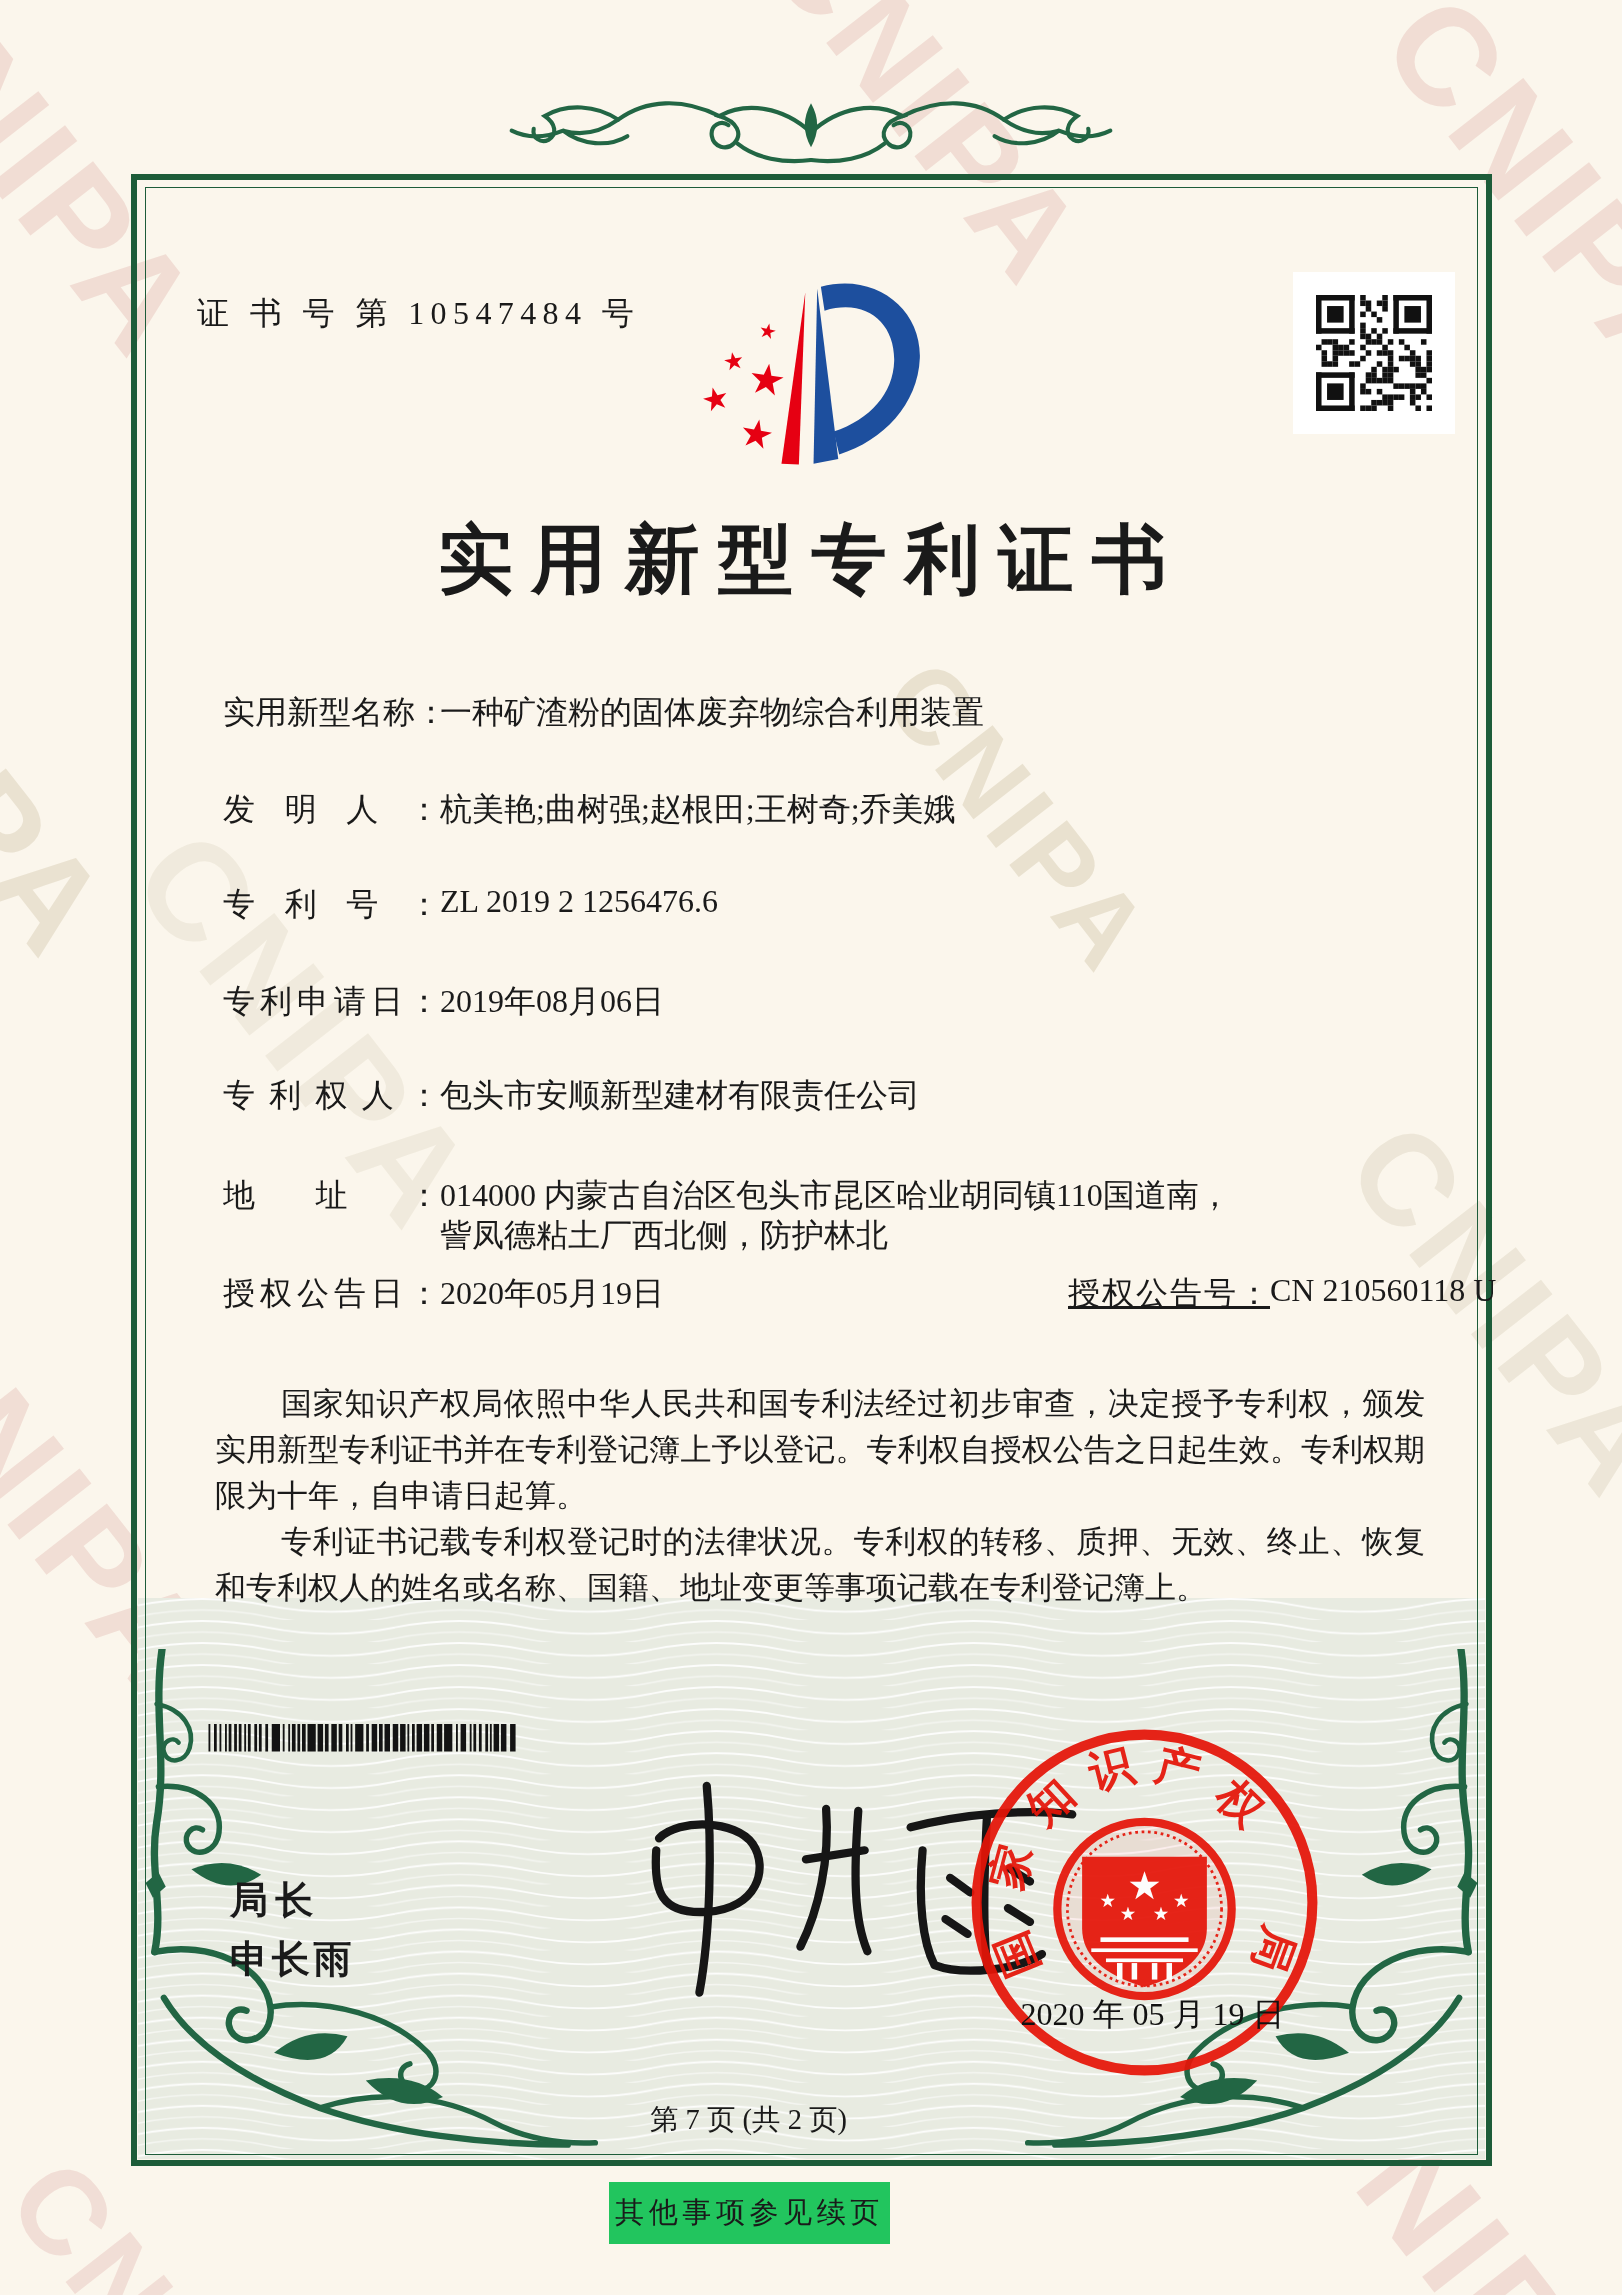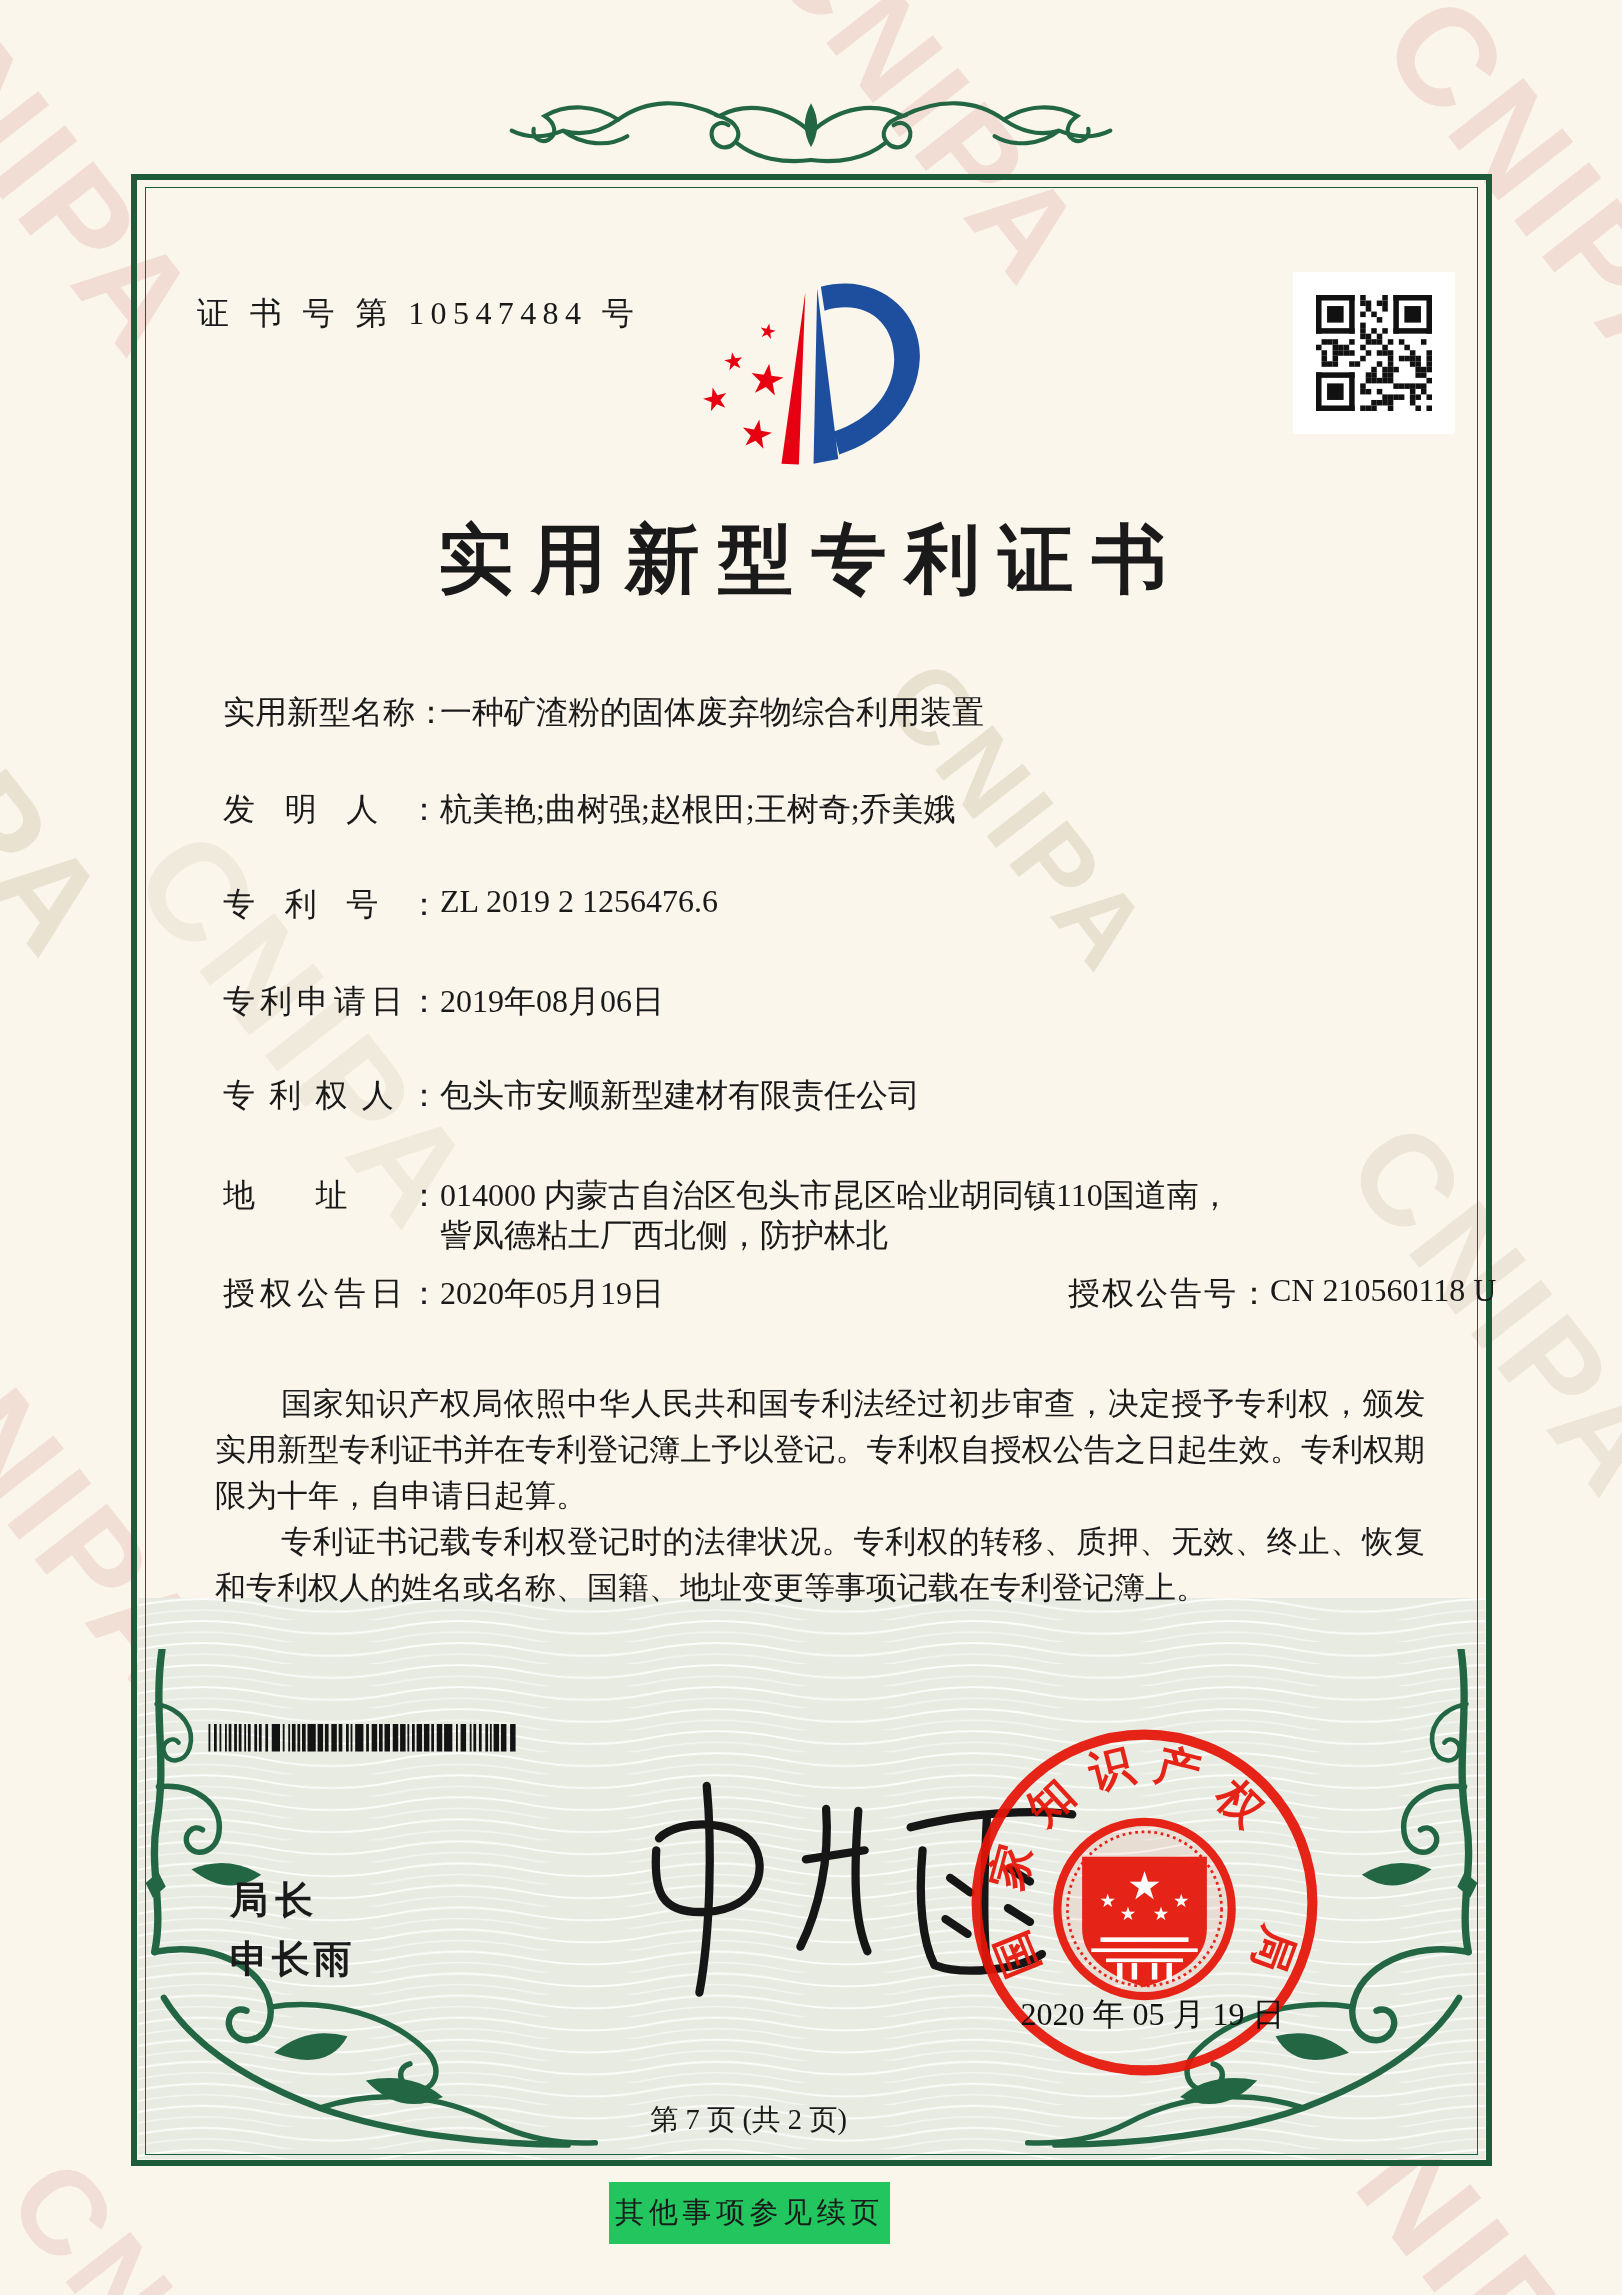--- a/index.html
+++ b/index.html
@@ -26,21 +26,21 @@
   .logo{position:absolute;left:687px;top:274px;}
   .qr-patch{position:absolute;left:1293px;top:272px;width:162px;height:162px;background:#ffffff;}
   .qr-patch svg{position:absolute;left:23px;top:23px;}
   .title{position:absolute;left:0;right:0;top:510px;text-align:center;font-size:75px;font-weight:bold;
          letter-spacing:18.4px;}
   .frow{position:absolute;left:223px;font-size:32px;white-space:nowrap;}
   .frow .lbl{display:inline-block;width:217px;text-align:justify;text-align-last:justify;vertical-align:top;}
   .frow .val{display:inline-block;vertical-align:top;}
   .addr2{position:absolute;left:440px;font-size:32px;}
   .grant-right{position:absolute;left:845px;top:0;font-size:32px;white-space:nowrap;}
-  .grant-right .lbl{display:inline-block;width:202px;text-align:justify;text-align-last:justify;}
+  .grant-right .lbl{display:inline-block;width:202px;text-align:justify;text-align-last:justify;text-decoration:underline;}
   .paras{position:absolute;left:215px;top:1341px;width:1210px;font-size:31px;line-height:46px;
          text-align:justify;margin-top:40px;}
   .paras p{margin:0;text-indent:66px;}
   .barcode{position:absolute;left:208px;top:1724px;width:309px;height:27.5px;z-index:6;}
   .signoff-title{position:absolute;left:230px;top:1875px;font-size:38px;font-weight:600;
                  font-family:"Liberation Sans","DejaVu Sans",sans-serif;letter-spacing:7.3px;text-align:center;}
   .signoff-name{position:absolute;left:230px;top:1934px;font-size:38px;font-weight:600;
                 font-family:"Liberation Sans","DejaVu Sans",sans-serif;letter-spacing:3.7px;}
   .signature{position:absolute;left:569px;top:1772px;z-index:6;}
   .seal{position:absolute;left:961px;top:1719px;z-index:7;}

